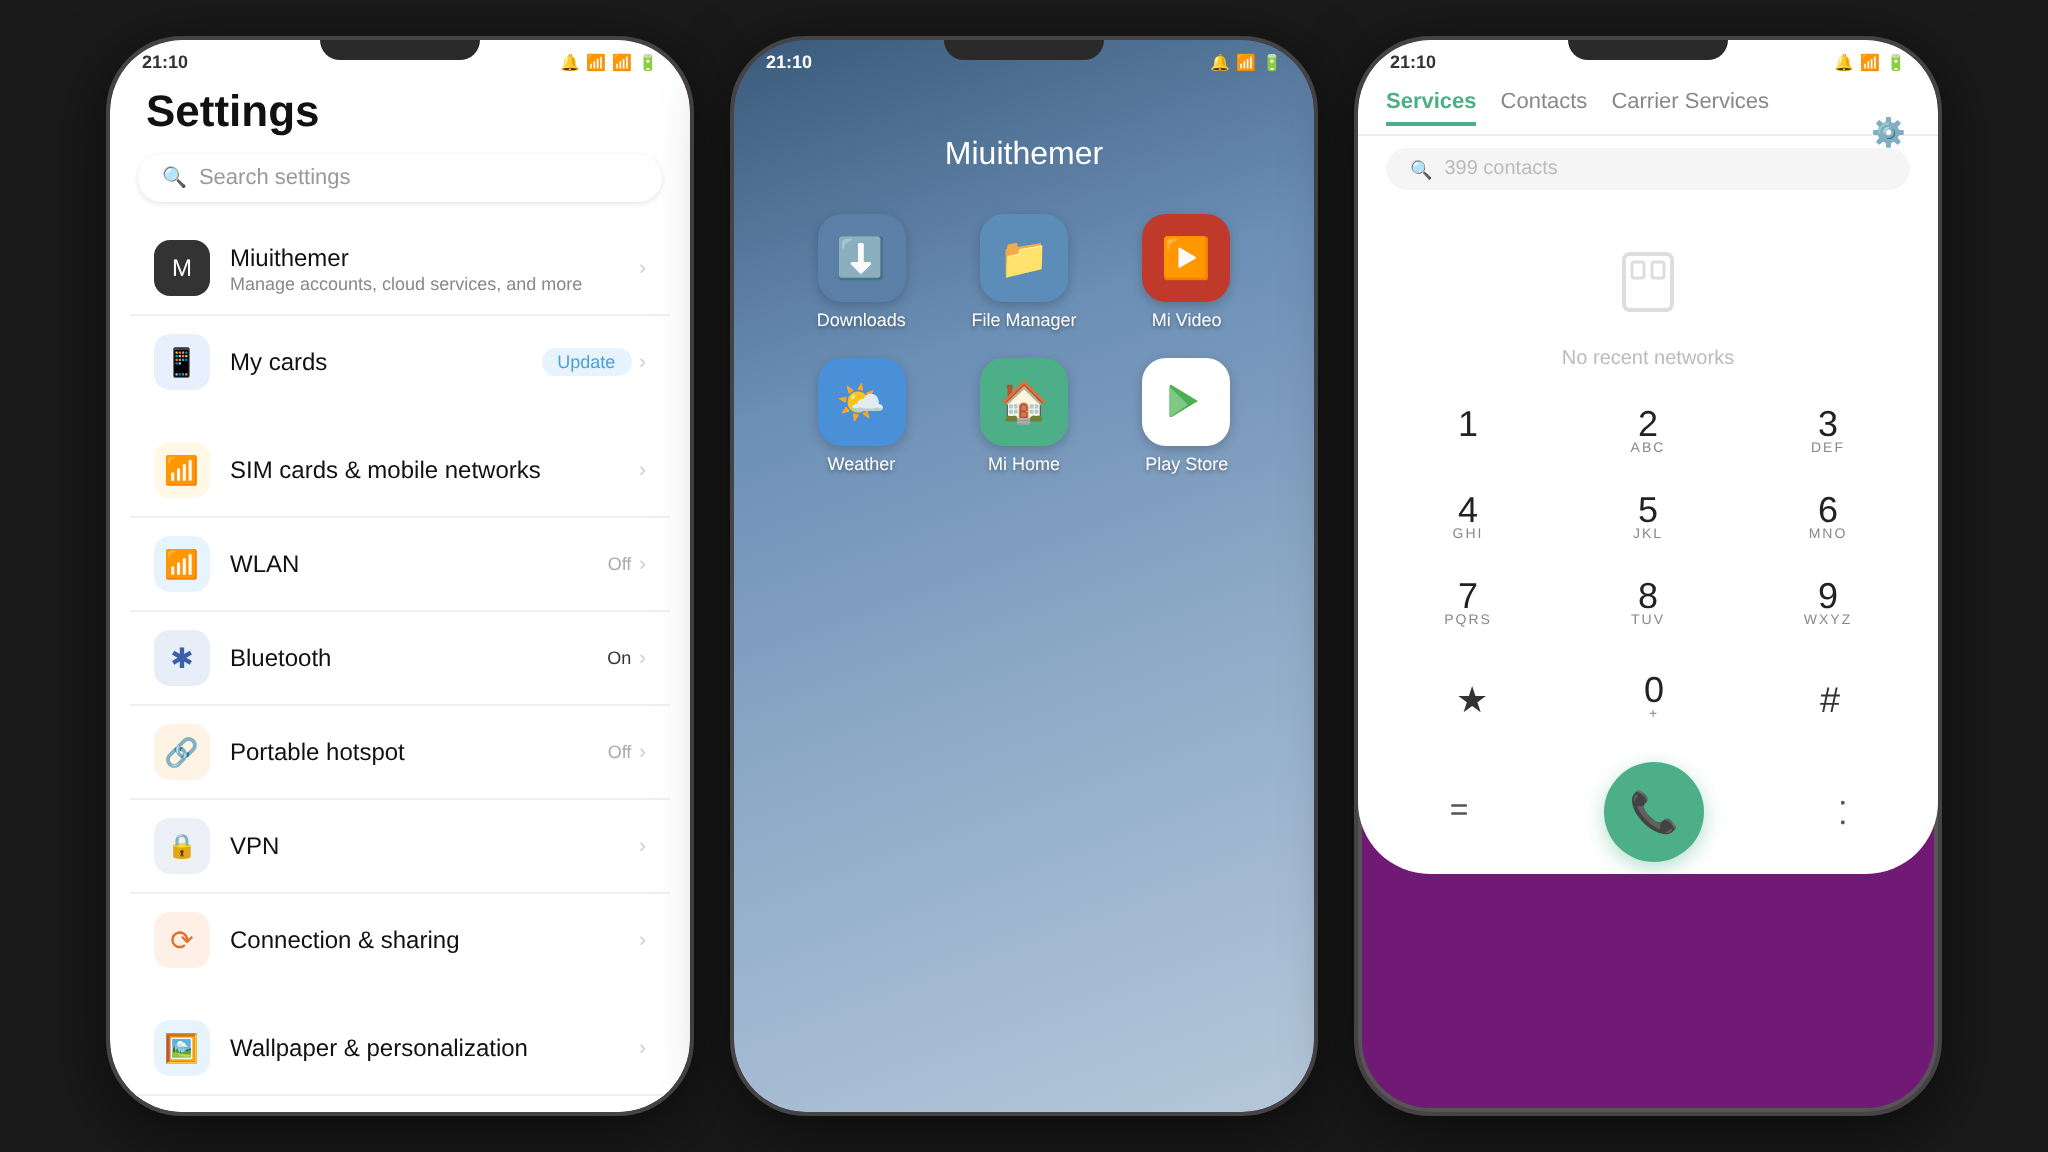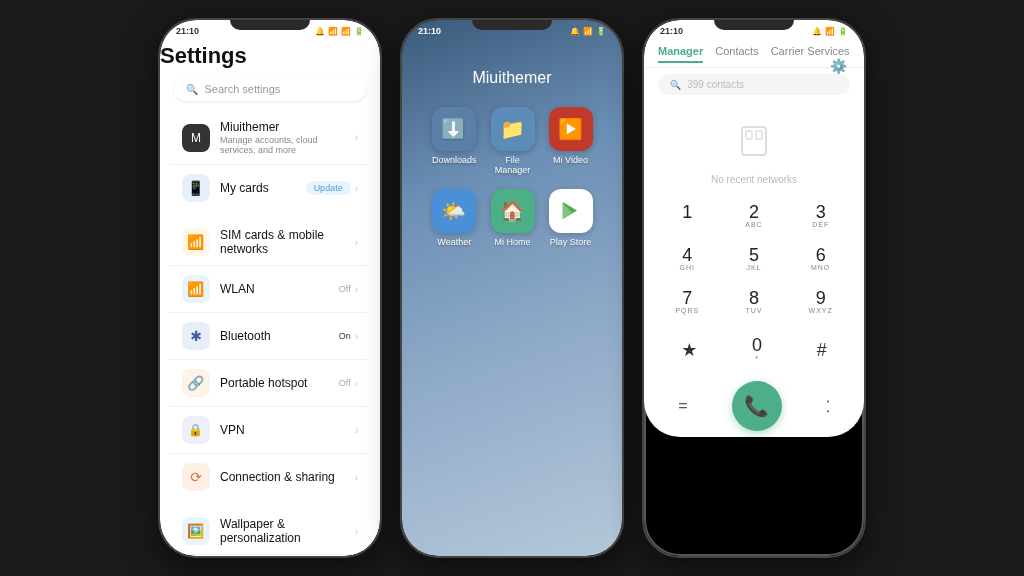--- a/index.html
+++ b/index.html
@@ -10,23 +10,23 @@
       display: flex;
       align-items: center;
       justify-content: center;
       gap: 18px;
       font-family: 'Arial', sans-serif;
       overflow: hidden;
     }
 
     
     .phone {
-      width: 224px;
+      width: 294px;
       height: 540px;
-      background: #000000;
+      background: #701a75;
       border-radius: 38px;
       border: 2px solid #444;
       position: relative;
       overflow: hidden;
       box-shadow: 0 8px 32px rgba(0,0,0,0.6), inset 0 0 0 2px #555;
     }
     .phone::before {
       content: '';
       position: absolute;
       top: 0; left: 50%;
@@ -55,21 +55,21 @@
       background: transparent;
       position: relative;
       z-index: 10;
     }
     .status-bar .time { font-weight: 600; font-size: 9px; }
     .status-icons { display: flex; gap: 3px; align-items: center; font-size: 8px; }
     .settings-title {
       font-size: 22px;
       font-weight: 700;
       color: #111;
-      padding: 4px 0 8px;
+      padding: 4px 18px 8px;
     }
     .search-bar {
       margin: 0 14px 10px;
       background: #fff;
       border-radius: 20px;
       padding: 6px 12px;
       display: flex;
       align-items: center;
       gap: 6px;
       font-size: 11px;
@@ -433,21 +433,21 @@
       <div class="status-icons">
         <span style="font-size:8px;">🔔</span>
         <span style="font-size:8px;">📶</span>
         <span style="font-size:8px;">🔋</span>
       </div>
     </div>
 
     <span class="gear-icon-dialer">⚙️</span>
 
     <div class="dialer-tabs">
-      <span class="dialer-tab active">Manager</span>
+      <span class="dialer-tab active">Services</span>
       <span class="dialer-tab">Contacts</span>
       <span class="dialer-tab">Carrier Services</span>
     </div>
 
     <div class="dialer-search">
       <span style="font-size:9px;color:#ccc;">🔍</span>
       <span style="font-size:10px;color:#bbb;">399 contacts</span>
     </div>
 
     <div class="no-recents">

